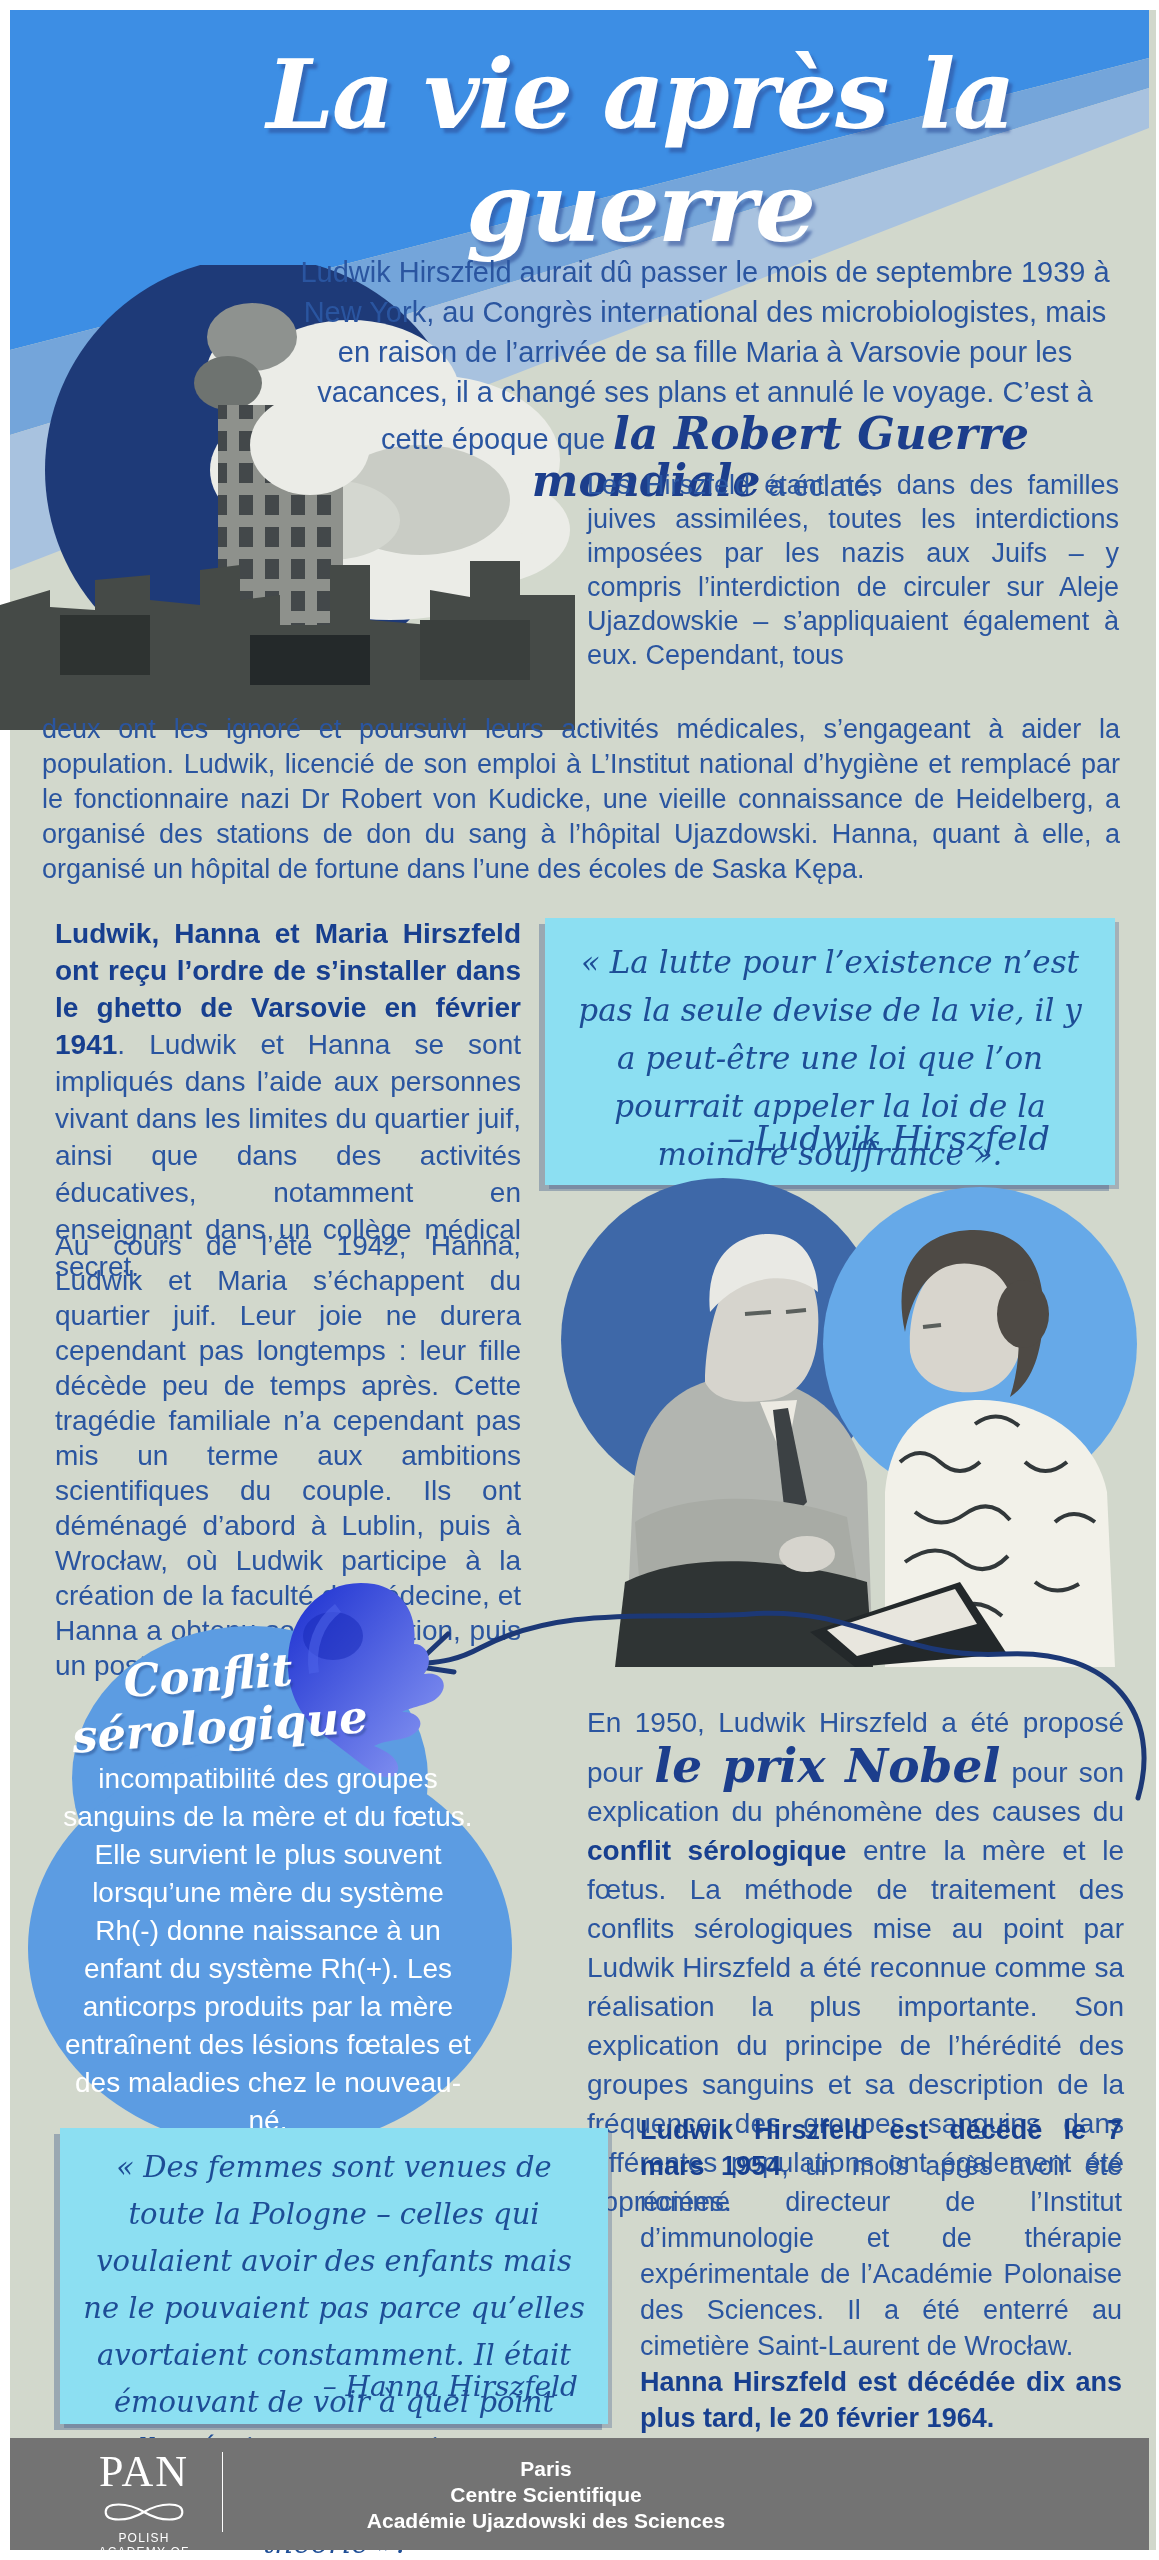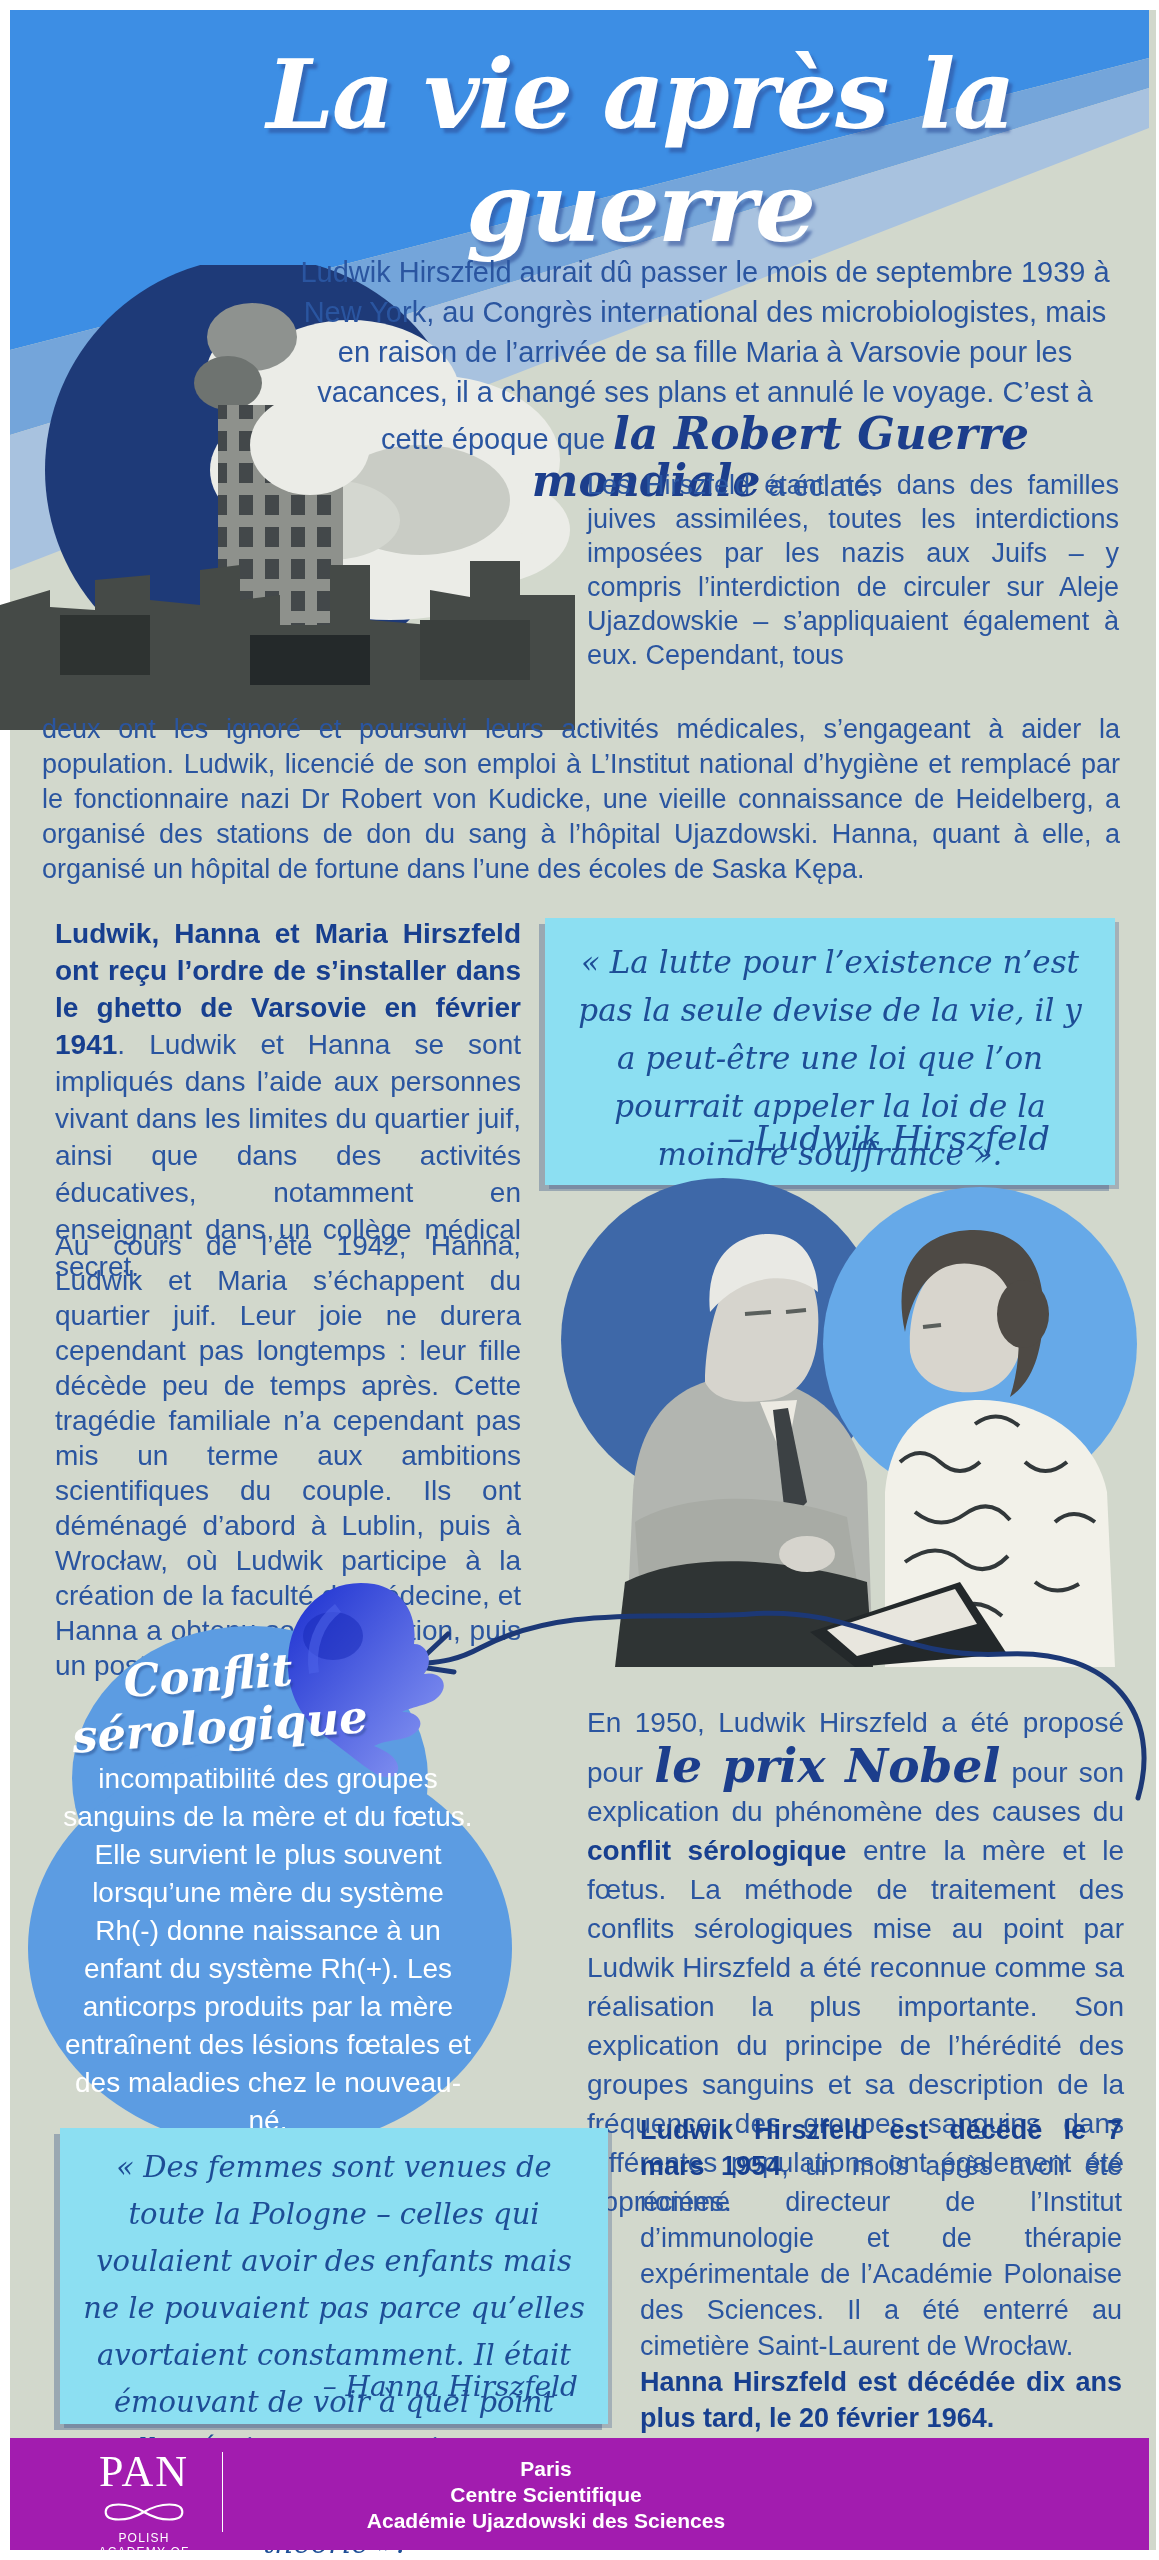--- a/index.html
+++ b/index.html
@@ -15,21 +15,21 @@
   #title{font-family:"DejaVu Serif",serif;font-style:italic;font-weight:bold;color:#ffffff;
          font-size:96px;text-align:center;letter-spacing:-2px;
          text-shadow:4px 5px 3px rgba(44,75,150,0.55);}
   .quote-box{background:#8CDFF2;box-shadow:-6px 6px 0 rgba(28,56,118,0.3),4px 4px 0 rgba(28,56,118,0.25);}
   .quote-text{font-size:31px;line-height:1.55;text-align:center;}
   .quote-attr{font-size:34px;text-align:right;}
   .bubble-text{color:#ffffff;font-size:28px;line-height:38px;text-align:center;}
   .bubble-head{font-family:"DejaVu Serif",serif;font-style:italic;font-weight:bold;color:#ffffff;
                font-size:45px;line-height:52px;text-align:center;
                text-shadow:2px 3px 2px rgba(30,60,120,0.4);transform:rotate(-4deg);}
-  #footer{background:#a21caf;}
+  #footer{background:#737373;}
   .footer-line{color:#ffffff;font-weight:bold;font-size:21px;line-height:26px;text-align:center;}
   #pan-word{font-family:"Liberation Serif",serif;color:#ffffff;font-size:44px;letter-spacing:2px;}
   #pan-caption{color:#ffffff;font-size:12px;letter-spacing:1.2px;}
 </style>
 </head>
 <body>
 
 <div id="poster">
   <div id="bg"></div>
 

